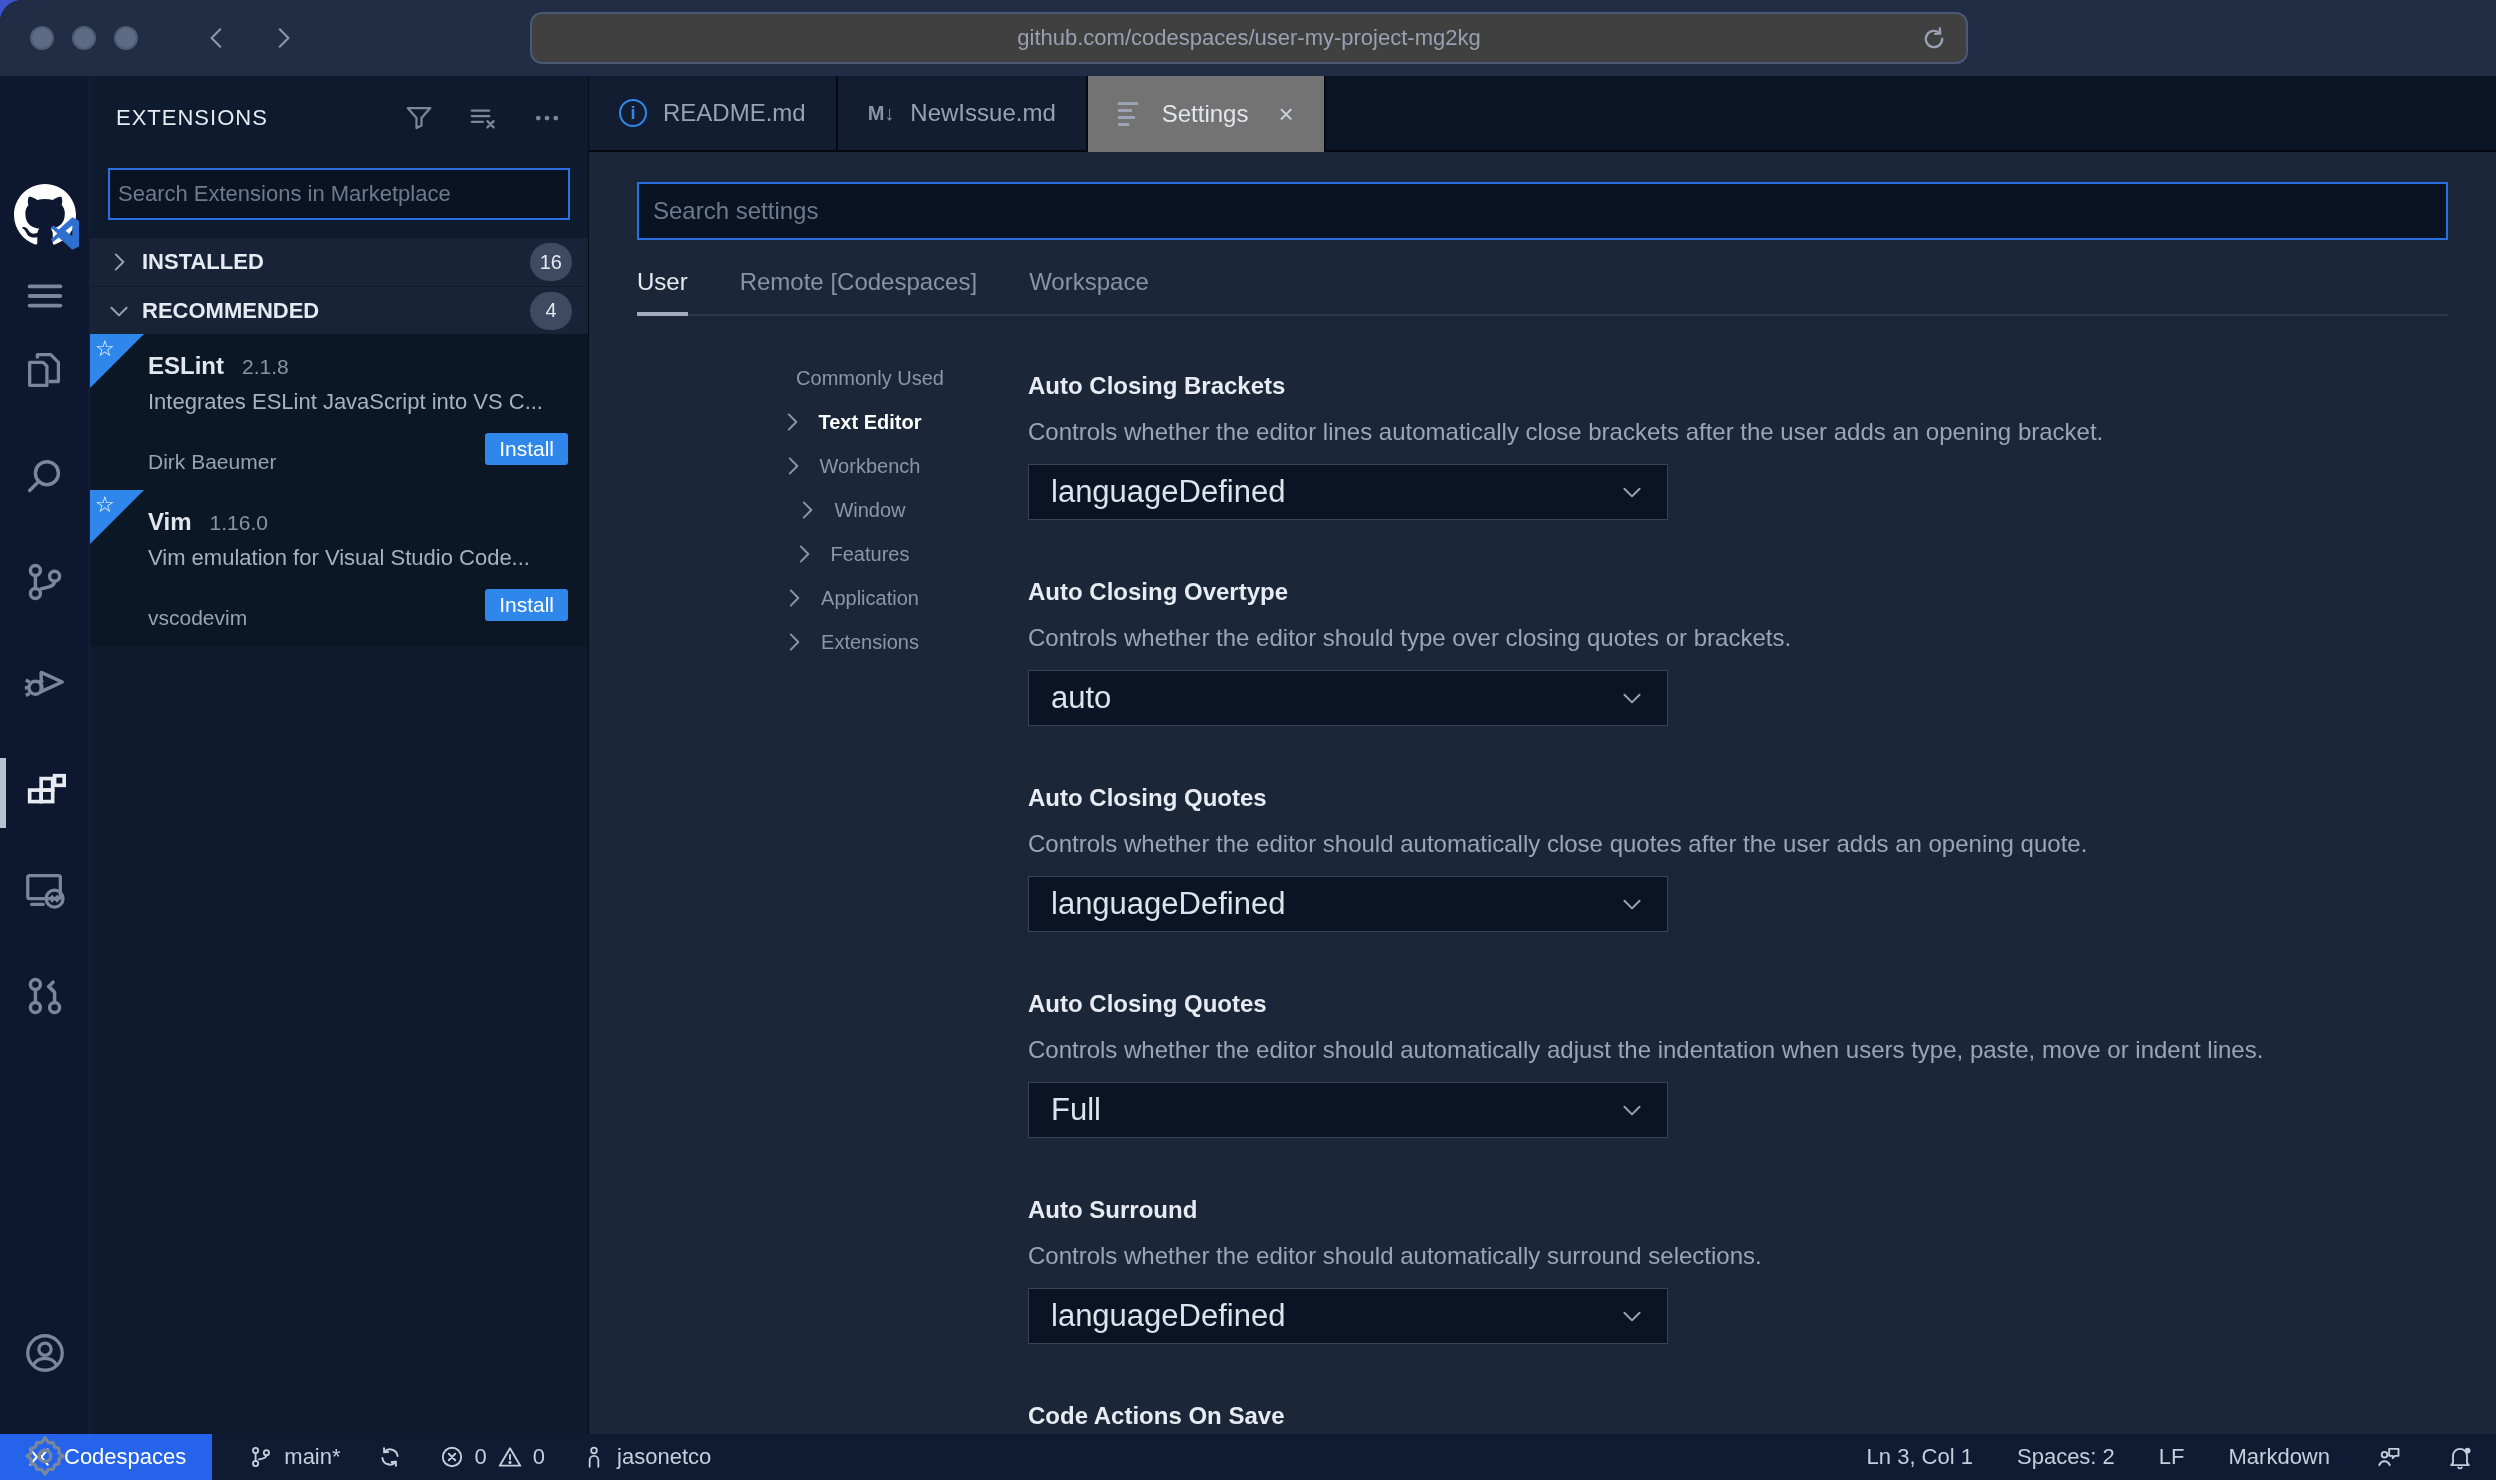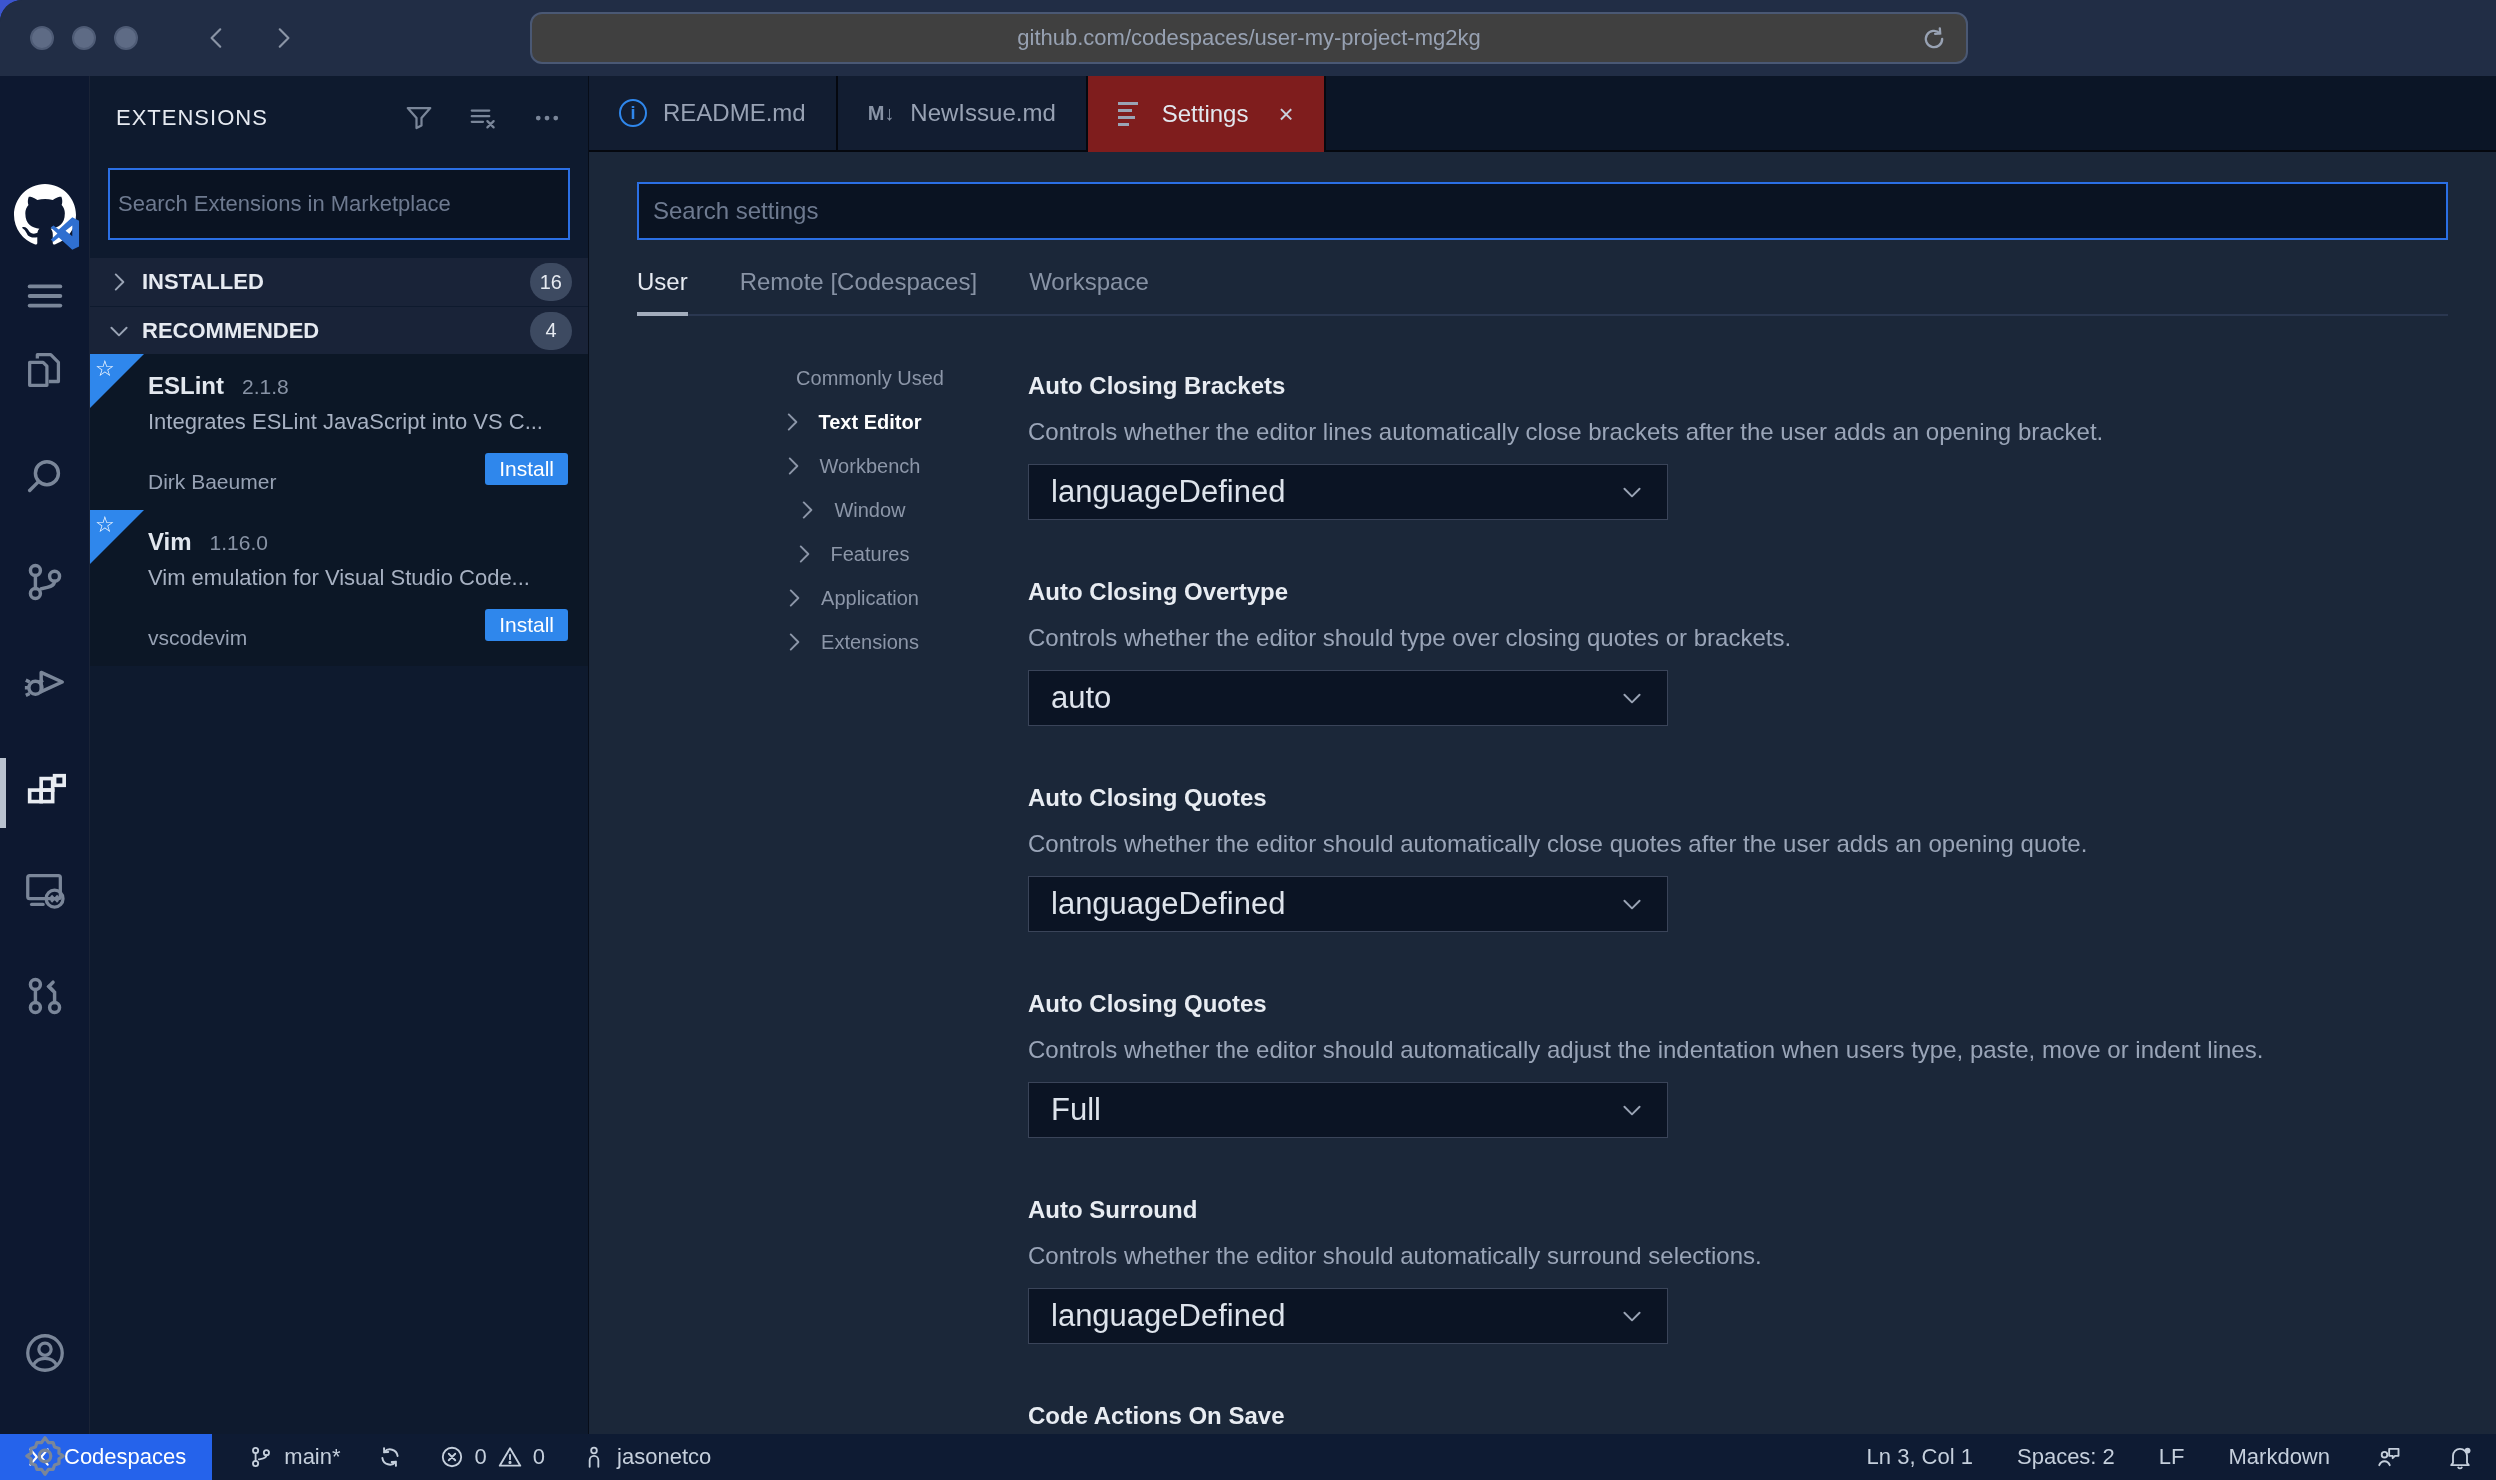--- a/index.html
+++ b/index.html
@@ -31,21 +31,21 @@
   .ab-indicator { position:absolute; left:0; top:682px; width:6px; height:70px; background:#B9C2CF; }
   .gh-logo { position:absolute; top:108px; left:14px; width:62px; height:62px; }
   .gh-badge { position:absolute; top:140px; left:48px; width:36px; height:36px; }
 
   
   .sidebar { width:499px; flex:0 0 499px; background:#0E1A2E; border-right:1px solid #070D18; display:flex; flex-direction:column; }
   .sb-header { height:84px; display:flex; align-items:center; padding:0 26px; }
   .sb-title { color:#E6EAF1; font-size:22px; letter-spacing:1px; }
   .sb-actions { margin-left:auto; display:flex; gap:34px; color:#7A8699; }
   .sb-actions svg { width:30px; height:30px; }
-  .sb-search { margin:8px 18px 0 18px; height:72px; background:#0A1322; border:2px solid #2B6FE4; display:flex; align-items:center; }
+  .sb-search { margin:8px 18px 0 18px; height:52px; background:#0A1322; border:2px solid #2B6FE4; display:flex; align-items:center; }
   .sb-search input { flex:1; background:transparent; border:0; outline:none; color:#D9E0EA;
                      font-size:22px; padding-left:8px; font-family:"Liberation Sans", sans-serif;
                      caret-color:#fff; }
   .sb-search input::placeholder { color:#6E7A90; }
   .sections { margin-top:18px; }
   .section-row { height:48px; background:#192338; display:flex; align-items:center; padding:0 16px; }
   .section-row + .section-row { border-top:1px solid #0E1A2E; }
   .section-chev { width:26px; height:26px; color:#9AA4B5; margin-right:10px; }
   .section-label { color:#E6EAF1; font-size:22px; font-weight:bold; }
   .badge { margin-left:auto; background:#3D4A61; color:#E6EAF1; font-size:20px; border-radius:999px;
@@ -61,21 +61,21 @@
   .ext-row3 { margin-top:9px; display:flex; align-items:center; }
   .ext-author { color:#97A2B4; font-size:21px; font-weight:normal;margin-top:26px; }
   .install-btn { margin-left:auto; background:#2F87EC; color:#FFFFFF; font-size:21px; border:0;
                  padding:4px 14px; border-radius:3px; font-family:"Liberation Sans", sans-serif; }
 
   
   .editor { flex:1; display:flex; flex-direction:column; min-width:0; background:#1B2739; }
   .tabbar { height:76px; flex:0 0 76px; background:#0B1526; display:flex; border-bottom:2px solid #05080F; }
   .tab { display:flex; align-items:center; gap:16px; padding:0 30px; background:#121D31;
          border-right:2px solid #05080F; color:#98A2B4; font-size:24px; }
-  .tab.active { background:#7f1d1d; color:#E2E7EE; margin-bottom:-2px;gap:24px; }
+  .tab.active { background:#737373; color:#E2E7EE; margin-bottom:-2px;gap:24px; }
   .tab-close { color:#C8D1DD; font-size:26px; margin-left:6px; }
   .info-icon { width:28px; height:28px; border:2px solid #2F87EC; border-radius:50%; color:#2F87EC;
                display:flex; align-items:center; justify-content:center; font-size:18px; font-weight:bold; font-style:normal; }
   .md-icon { color:#8893A5; font-size:20px; font-weight:bold; }
   .settings-tab-icon { display:flex; flex-direction:column; gap:4px; }
   .settings-tab-icon i { display:block; height:3px; background:#9AA4B5; }
   .settings-tab-icon i:nth-child(1){ width:20px; } .settings-tab-icon i:nth-child(2){ width:14px; }
   .settings-tab-icon i:nth-child(3){ width:17px; } .settings-tab-icon i:nth-child(4){ width:11px; }
 
   .content { flex:1; min-height:0; overflow:hidden; padding:0 48px; display:flex; flex-direction:column; }

